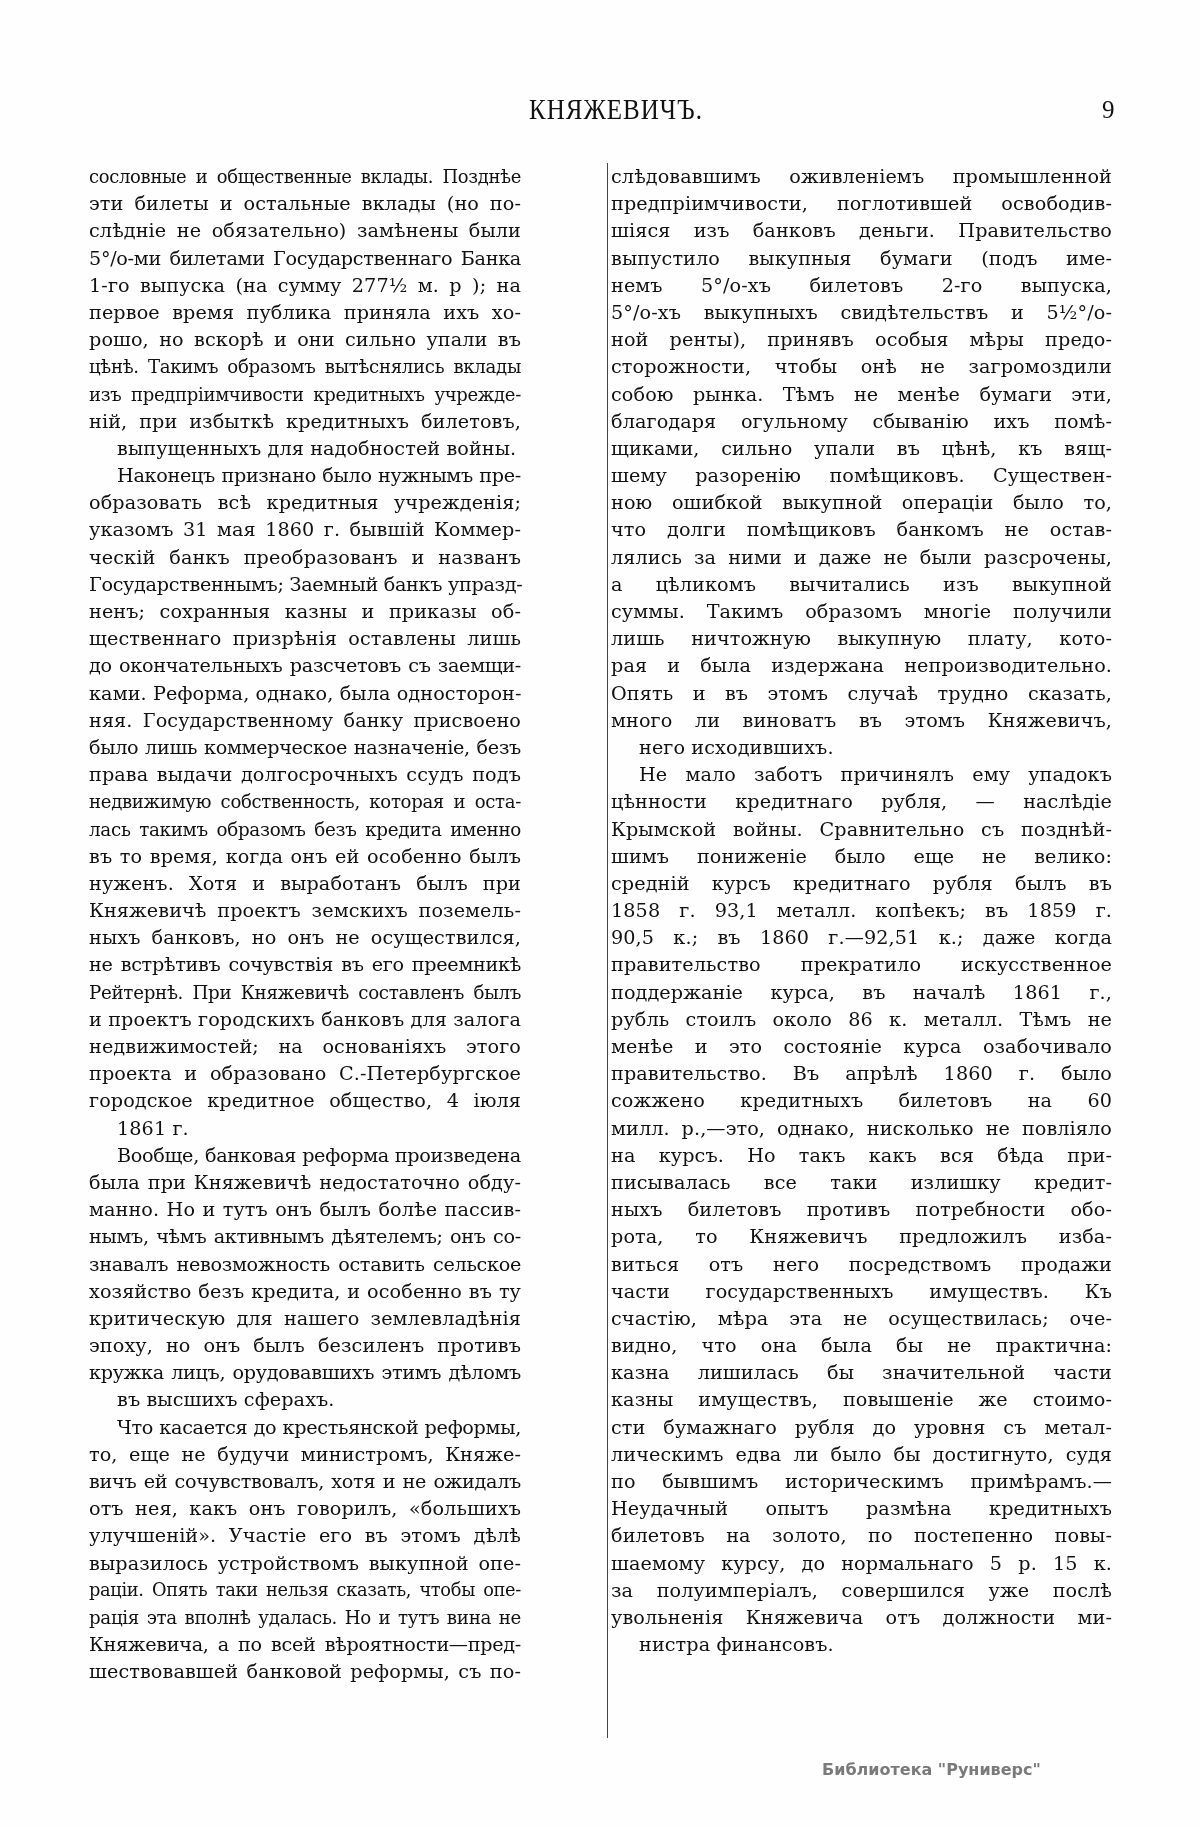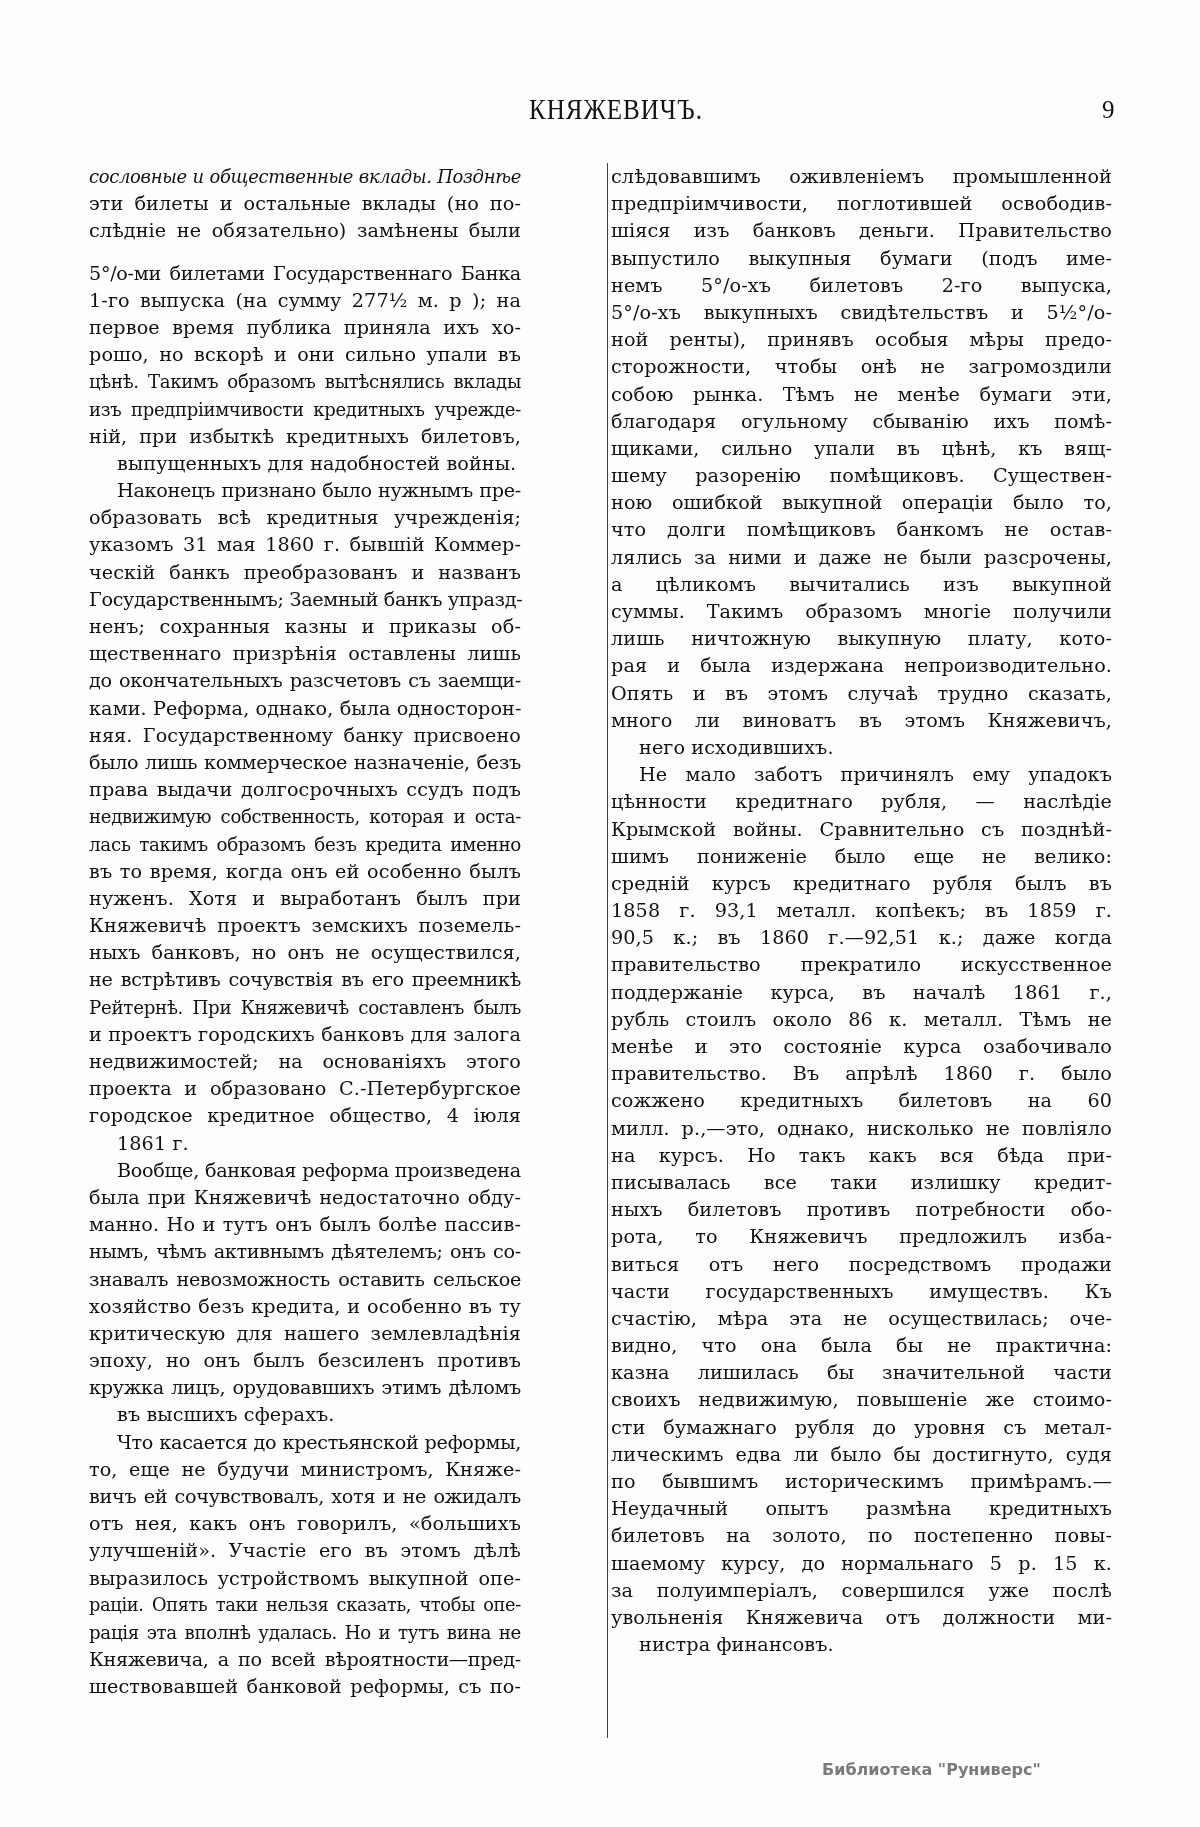--- a/index.html
+++ b/index.html
@@ -53,24 +53,24 @@
 </style>
 </head>
 <body>
 
 <div class="header">
   <div class="running-title">КНЯЖЕВИЧЪ.</div>
   <div class="page-number">9</div>
 </div>
 
 <div class="column col-left" id="col-left">
-    <span class="line" style="letter-spacing: -0.3px; font-size: 17.9532px; font-style: italic;">сословные и общественные вклады. Позднѣе</span>
+    <span class="line" style="letter-spacing: -0.3px; font-size: 17.9532px;">сословные и общественные вклады. Позднѣе</span>
     <span class="line">эти билеты и остальные вклады (но по-</span>
     <span class="line">слѣднiе не обязательно) замѣнены были</span>
-    <span class="line" style="letter-spacing: -0.3px; margin-top: 15px;">5°/о-ми билетами Государственнаго Банка</span>
+    <span class="line" style="letter-spacing: -0.3px;">5°/о-ми билетами Государственнаго Банка</span>
     <span class="line">1-го выпуска (на сумму 277½ м. р ); на</span>
     <span class="line">первое время публика приняла ихъ хо-</span>
     <span class="line">рошо, но вскорѣ и они сильно упали въ</span>
     <span class="line" style="letter-spacing: -0.3px; font-size: 18.11px;">цѣнѣ. Такимъ образомъ вытѣснялись вклады</span>
     <span class="line" style="letter-spacing: -0.3px; font-size: 17.9922px;">изъ предпрiимчивости кредитныхъ учрежде-</span>
     <span class="line">нiй, при избыткѣ кредитныхъ билетовъ,</span>
     <span class="line last">выпущенныхъ для надобностей войны.</span>
     <span class="line indent" style="letter-spacing: -0.3px;">Наконецъ признано было нужнымъ пре-</span>
     <span class="line">образовать всѣ кредитныя учрежденiя;</span>
     <span class="line">указомъ 31 мая 1860 г. бывшiй Коммер-</span>
@@ -157,21 +157,21 @@
     <span class="line">милл. р.,—это, однако, нисколько не повлiяло</span>
     <span class="line">на курсъ. Но такъ какъ вся бѣда при-</span>
     <span class="line">писывалась все таки излишку кредит-</span>
     <span class="line">ныхъ билетовъ противъ потребности обо-</span>
     <span class="line">рота, то Княжевичъ предложилъ изба-</span>
     <span class="line">виться отъ него посредствомъ продажи</span>
     <span class="line">части государственныхъ имуществъ. Къ</span>
     <span class="line">счастiю, мѣра эта не осуществилась; оче-</span>
     <span class="line">видно, что она была бы не практична:</span>
     <span class="line">казна лишилась бы значительной части</span>
-    <span class="line">своихъ недвижимую, повышенiе же стоимо-</span>
+    <span class="line">казны имуществъ, повышенiе же стоимо-</span>
     <span class="line">сти бумажнаго рубля до уровня съ метал-</span>
     <span class="line">лическимъ едва ли было бы достигнуто, судя</span>
     <span class="line">по бывшимъ историческимъ примѣрамъ.—</span>
     <span class="line">Неудачный опытъ размѣна кредитныхъ</span>
     <span class="line">билетовъ на золото, по постепенно повы-</span>
     <span class="line">шаемому курсу, до нормальнаго 5 р. 15 к.</span>
     <span class="line">за полуимперiалъ, совершился уже послѣ</span>
     <span class="line">увольненiя Княжевича отъ должности ми-</span>
     <span class="line last">нистра финансовъ.</span>
   </div>

